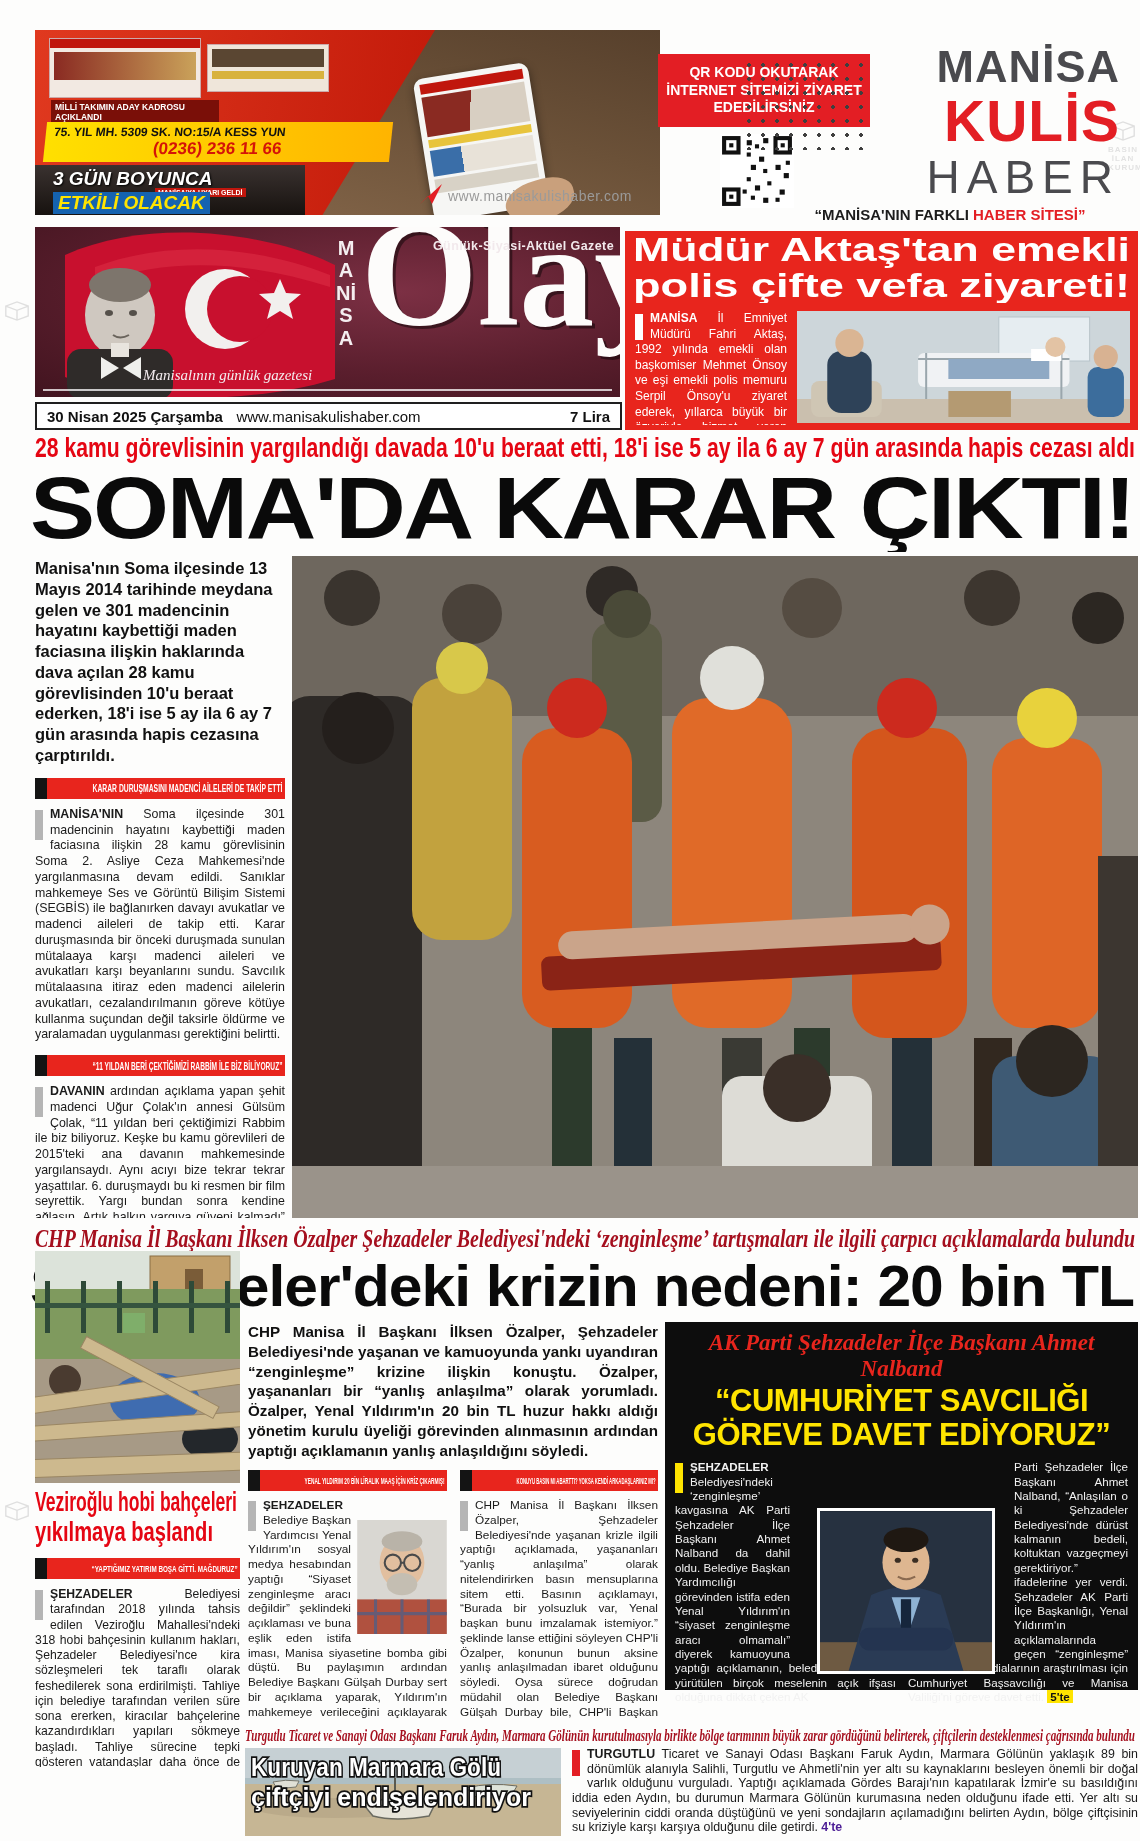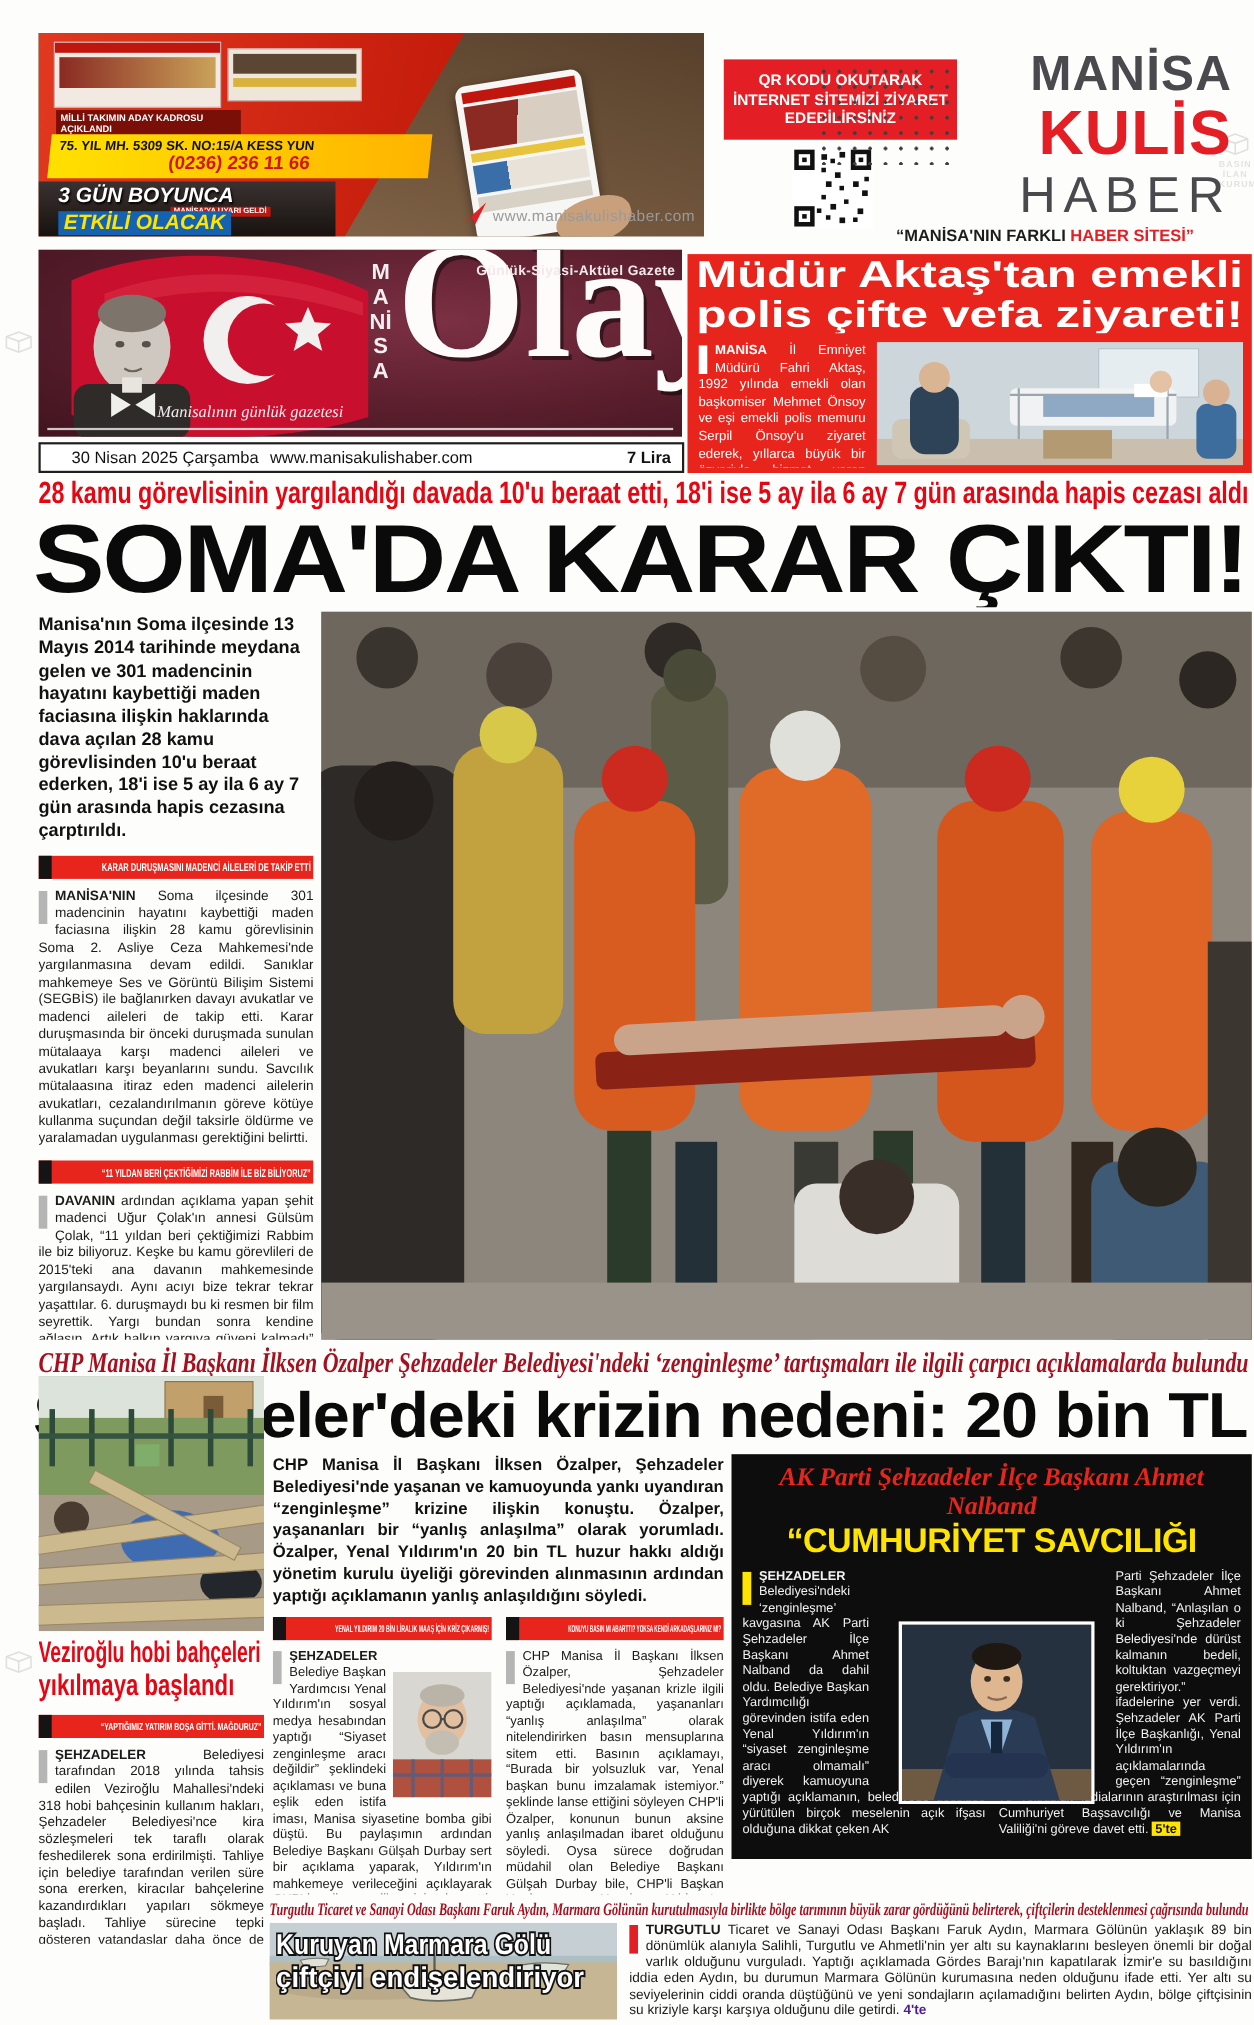--- a/index.html
+++ b/index.html
@@ -4,21 +4,21 @@
 <style>
   html,body{margin:0;padding:0;background:#e9e9e9;}
   .page{position:relative;width:1140px;height:1841px;background:#fdfdfc;overflow:hidden;
         font-family:"Liberation Sans",sans-serif;margin:0 auto;}
   .abs{position:absolute;}
   .jt{text-align:justify;}
   
   .wm{position:absolute;color:#dcdcdc;font-weight:bold;font-size:12px;letter-spacing:1px;
       text-align:center;opacity:.8;z-index:0;}
   
-  .ad{background:linear-gradient(15deg,#8a6b4e,#6b5138 60%,#57402c);overflow:hidden;}
+  .ad{background:linear-gradient(15deg,#8a6b4e,#6b5138 60%,#57402c);overflow:hidden;padding-left:20px;}
   .ad-red{position:absolute;left:0;top:0;width:100%;height:100%;
           background:linear-gradient(100deg,#e0391f,#c01708 70%);
           clip-path:polygon(0 0,64% 0,46% 100%,0 100%);}
   .qrbox{background:#e31e24;color:#fff;font-weight:bold;text-align:center;
          font-size:14px;line-height:1.25;padding:10px 6px;}
   .brand-block{text-align:right;line-height:1;}
   .dots{background-image:radial-gradient(#3f3f3f 1.6px,transparent 1.8px);
         background-size:14px 14px;}
   
   .masthead{background:radial-gradient(ellipse at 62% 38%,#7c3044 0%,#5a1e2d 55%,#41141f 100%);
@@ -214,21 +214,21 @@
       <rect x="14" y="70" width="70" height="36" rx="8" fill="#cfc6b4"></rect>
       <rect x="30" y="40" width="44" height="62" rx="14" fill="#2e4258"></rect>
       <circle cx="52" cy="32" r="14" fill="#dab593"></circle>
       <rect x="288" y="56" width="36" height="50" rx="10" fill="#3c6d9c"></rect>
       <circle cx="306" cy="46" r="12" fill="#d8b292"></circle>
       <rect x="150" y="80" width="62" height="26" fill="#b49a72"></rect>
     </svg>
   </div>
 
   <div class="abs datebar" style="left:35px;top:402px;width:583px;height:24px;">
-    <div style="padding-left:28px;font-weight:normal;flex:1;">30 Nisan 2025 Çarşamba</div>
+    <div style="padding-left:10px;font-weight:bold;flex:1;">30 Nisan 2025 Çarşamba</div>
     <div style="flex:1;text-align:center;">www.manisakulishaber.com</div>
     <div style="flex:1;text-align:right;padding-right:10px;font-weight:bold;">7 Lira</div>
   </div>
 
   <svg class="abs" style="left:35px;top:433px;" width="1103" height="30" viewBox="0 0 1103 30">
     <text x="0" y="24" textLength="1100" lengthAdjust="spacingAndGlyphs" font-size="28" font-weight="bold" fill="#e50613" font-family="Liberation Sans, sans-serif">28 kamu görevlisinin yargılandığı davada 10'u beraat etti, 18'i ise 5 ay ila 6 ay 7 gün arasında hapis cezası aldı</text>
   </svg>
   <svg class="abs" style="left:30px;top:458px;" width="1108" height="94" viewBox="0 0 1108 94">
     <text x="0" y="80" textLength="1104" lengthAdjust="spacingAndGlyphs" font-size="88" font-weight="bold" fill="#0a0a0a" font-family="Liberation Sans, sans-serif" letter-spacing="-2">SOMA'DA KARAR ÇIKTI!</text>
   </svg>
@@ -381,20 +381,21 @@
         <div class="jt" style="margin-top:7px;font-size:11.8px;line-height:1.25;color:#1a1a1a;">
           <span class="dropbar"></span><span>CHP Manisa İl Başkanı İlksen Özalper, Şehzadeler Belediyesi'nde yaşanan krizle ilgili yaptığı açıklamada, yaşananları “yanlış anlaşılma” olarak nitelendirirken basın mensuplarına sitem etti. Basının açıklamayı, “Burada bir yolsuzluk var, Yenal başkan bunu imzalamak istemiyor.” şeklinde lanse ettiğini söyleyen CHP'li Özalper, konunun bunun aksine yanlış anlaşılmadan ibaret olduğunu söyledi. Oysa sürece doğrudan müdahil olan Belediye Başkanı Gülşah Durbay bile, CHP'li Başkan Yardımcısı Yenal Yıldırım'ın açıklamalarına sert tepki göstermiş, belediyenin töhmet altında bırakıldığını savunup disiplin süreci ve hukuki işlem başlatılacağını duyurmuştu. </span>
         </div>
       </div>
     </div>
   </div>
 
   <div class="abs akbox" style="left:665px;top:1322px;width:473px;height:368px;padding:0;">
     <div style="text-align:center;font-family:'Liberation Serif',serif;font-style:italic;font-weight:bold;font-size:23px;color:#e8251d;margin:8px 6px 2px;">AK Parti Şehzadeler İlçe Başkanı Ahmet Nalband</div>
     <div class="ak-head">“CUMHURİYET SAVCILIĞI</div>
+    <div class="ak-head">GÖREVE DAVET EDİYORUZ”</div>
     <div style="position:relative;margin:8px 10px 0;">
       <div style="display:flex;gap:12px;">
         <div class="jt" style="width:221px;font-size:11.6px;line-height:1.24;color:#f2f2f2;">
           <span style="float:right;width:100px;height:150px;margin:42px 0 4px 6px;"></span>
           <span class="dropbar" style="background:#ffe400;"></span><span style="font-weight:bold;">ŞEHZADELER</span><span> Belediyesi'ndeki ‘zenginleşme’ kavgasına AK Parti Şehzadeler İlçe Başkanı Ahmet Nalband da dahil oldu. Belediye Başkan Yardımcılığı görevinden istifa eden Yenal Yıldırım'ın “siyaset zenginleşme aracı olmamalı” diyerek kamuoyuna yaptığı açıklamanın, belediyede sessizce yürütülen birçok meselenin açık ifşası olduğuna dikkat çeken AK</span>
         </div>
         <div class="jt" style="width:220px;font-size:11.6px;line-height:1.24;color:#f2f2f2;">
           <span style="float:left;width:100px;height:150px;margin:42px 6px 4px 0;"></span>
           <span>Parti Şehzadeler İlçe Başkanı Ahmet Nalband, “Anlaşılan o ki Şehzadeler Belediyesi'nde dürüst kalmanın bedeli, koltuktan vazgeçmeyi gerektiriyor.” ifadelerine yer verdi. Şehzadeler AK Parti İlçe Başkanlığı, Yenal Yıldırım'ın açıklamalarında geçen “zenginleşme” ve “yolsuzluk” iddialarının araştırılması için Cumhuriyet Başsavcılığı ve Manisa Valiliği'ni göreve davet etti. </span><span class="yref">5'te</span>
         </div>

